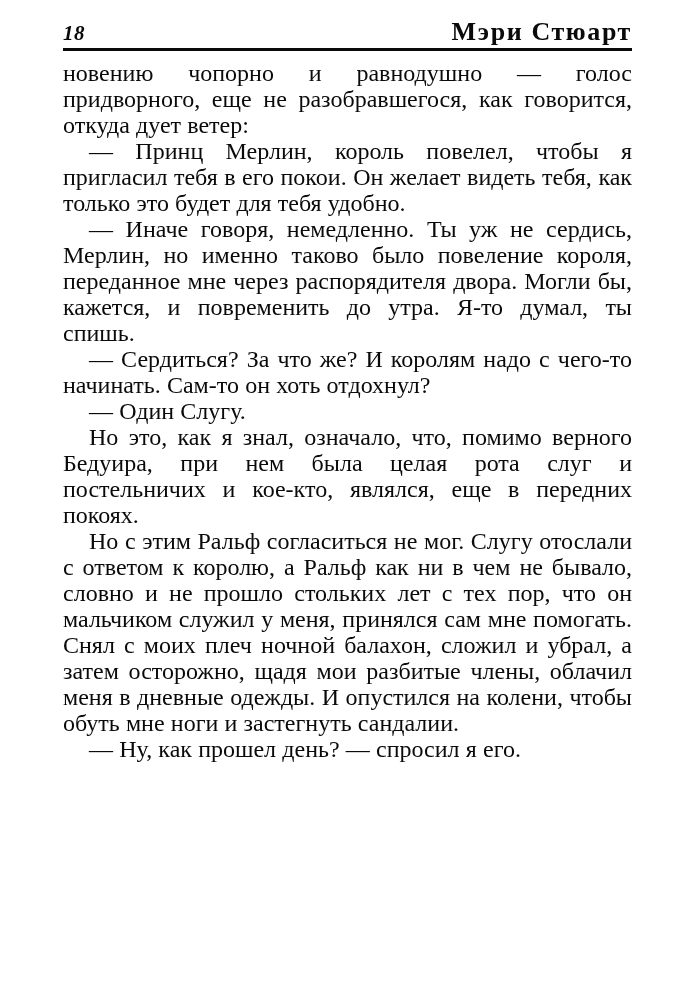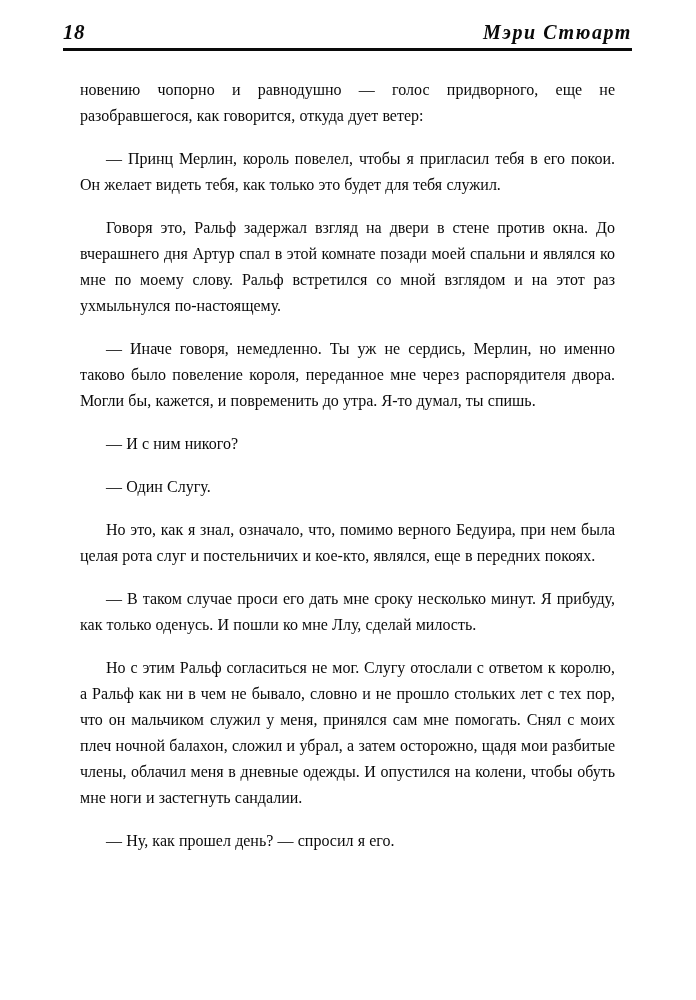--- a/index.html
+++ b/index.html
@@ -37,22 +37,21 @@
   }
   .folio {
     font-weight: bold;
     font-style: italic;
     font-size: 21px;
     line-height: 24px;
     letter-spacing: 0.5px;
   }
   .book-title {
     font-weight: bold;
-    font-style: italic;
-    font-size: 20px;
+    font-size: 26px;
     line-height: 24px;
     letter-spacing: 1.6px;
     white-space: nowrap;
   }
   .head-rule {
     position: absolute;
     left: 63px;
     top: 48px;
     width: 569px;
     height: 3px;
@@ -60,22 +59,22 @@
   }
 
   
   .textblock {
     position: absolute;
     left: 63px;
     top: 60px;
     width: 569px;
   }
   .para {
-    margin: 17px;
-    font-size: 16px;
+    margin: 0;
+    font-size: 24px;
     line-height: 26px;
     text-align: justify;
     text-indent: 26px;
     word-spacing: 0.2px;
     hyphens: manual;
   }
   .para.no-indent {
     text-indent: 0;
   }
   
@@ -88,24 +87,22 @@
 
   <div class="running-head">
     <span class="folio">18</span>
     <span class="book-title">Мэри Стюарт</span>
   </div>
 
   <div class="head-rule"></div>
 
   <div class="textblock">
     <p class="para no-indent">новению чопорно и равнодушно — голос придворного, еще не разобравшегося, как говорится, откуда дует ветер:</p>
-    <p class="para">— Принц Мерлин, король повелел, чтобы я пригласил тебя в его покои. Он желает видеть тебя, как только это будет для тебя служил.</p>
-    <p class="para">Говоря это, Ральф задержал взгляд на двери в стене против окна. До вчерашнего дня Артур спал в этой комнате позади моей спальни и являлся ко мне по моему слову. Ральф встретился со мной взглядом и на этот раз ухмыльнулся по-настоящему.</p>
+    <p class="para">— Принц Мерлин, король повелел, чтобы я пригласил тебя в его покои. Он желает видеть тебя, как только это будет для тебя удобно.</p>
     <p class="para">— Иначе говоря, немедленно. Ты уж не сердись, Мерлин, но именно таково было повеление короля, переданное мне через распорядителя двора. Могли бы, кажется, и повременить до утра. Я-то думал, ты спишь.</p>
-    <p class="para">— И с ним никого?</p>
+    <p class="para">— Сердиться? За что же? И королям надо с чего-то начинать. Сам-то он хоть отдохнул?</p>
     <p class="para">— Один Слугу.</p>
     <p class="para">Но это, как я знал, означало, что, помимо верного Бедуира, при нем была целая рота слуг и постельничих и кое-кто, являлся, еще в передних покоях.</p>
-    <p class="para">— В таком случае проси его дать мне сроку несколько минут. Я прибуду, как только оденусь. И пошли ко мне Ллу, сделай милость.</p>
     <p class="para">Но с этим Ральф согласиться не мог. Слугу отослали с ответом к королю, а Ральф как ни в чем не бывало, словно и не прошло стольких лет с тех пор, что он мальчиком служил у меня, принялся сам мне помогать. Снял с моих плеч ночной балахон, сложил и убрал, а затем осторожно, щадя мои разбитые члены, облачил меня в дневные одежды. И опустился на колени, чтобы обуть мне ноги и застегнуть сандалии.</p>
     <p class="para">— Ну, как прошел день? — спросил я его.</p>
   </div>
 
 </div>
 
 </body></html>

